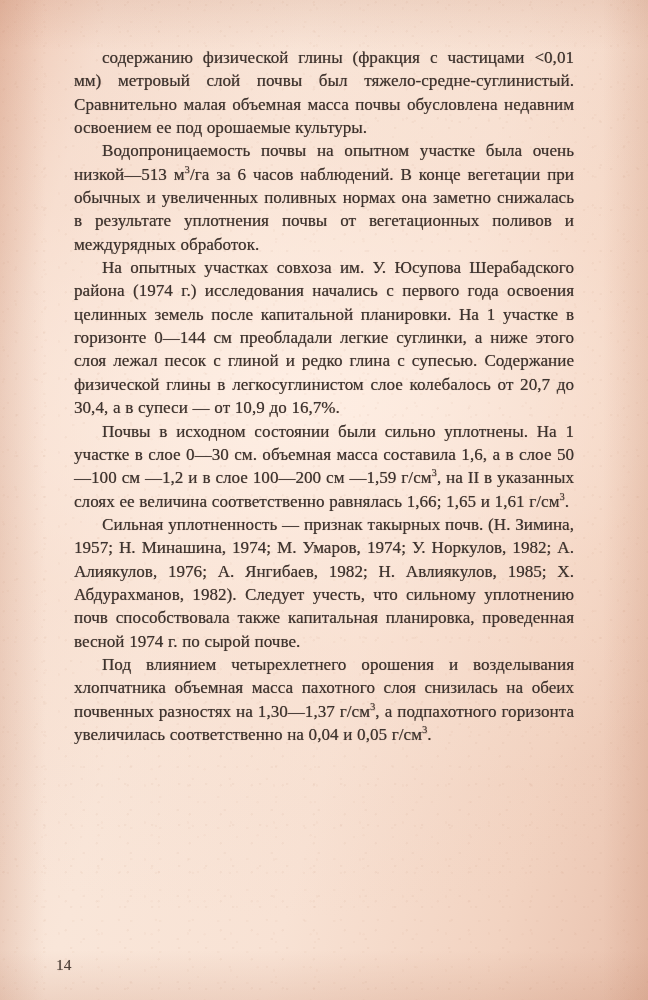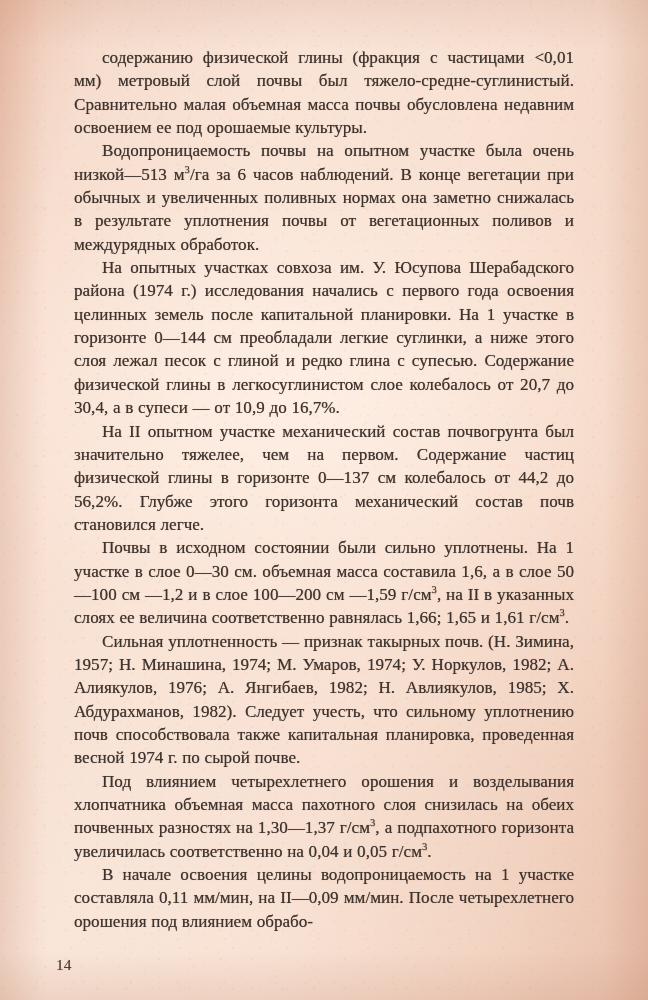--- a/index.html
+++ b/index.html
@@ -98,22 +98,20 @@
 
 <div id="page">
 
   <div id="grain"></div>
   <div id="vignette"></div>
 
   <div id="textblock">
     <p class="para">содержанию физической глины (фракция с частицами &lt;0,01 мм) метровый слой почвы был тяжело-средне-суглинистый. Сравнительно малая объемная масса почвы обусловлена недавним освоением ее под орошаемые культуры.</p>
     <p class="para">Водопроницаемость почвы на опытном участке была очень низкой—513 м<sup class="u">3</sup>/га за 6 часов наблюдений. В конце вегетации при обычных и увеличенных поливных нормах она заметно снижалась в результате уплотнения почвы от вегетационных поливов и междурядных обработок.</p>
     <p class="para">На опытных участках совхоза им. У. Юсупова Шерабадского района (1974 г.) исследования начались с первого года освоения целинных земель после капитальной планировки. На 1 участке в горизонте 0—144 см преобладали легкие суглинки, а ниже этого слоя лежал песок с глиной и редко глина с супесью. Содержание физической глины в легкосуглинистом слое колебалось от 20,7 до 30,4, а в супеси — от 10,9 до 16,7%.</p>
-    <p class="para">На II опытном участке механический состав почвогрунта был значительно тяжелее, чем на первом. Содержание частиц физической глины в горизонте 0—137 см колебалось от 44,2 до 56,2%. Глубже этого горизонта механический состав почв становился легче.</p>
     <p class="para">Почвы в исходном  состоянии были сильно уплотнены. На 1 участке в слое 0—30 см. объемная масса составила  1,6,  а в слое  50—100 см —1,2 и в слое  100—200 см —1,59 г/см<sup class="u">3</sup>, на II в указанных слоях ее величина соответственно равнялась 1,66; 1,65 и 1,61 г/см<sup class="u">3</sup>.</p>
     <p class="para">Сильная уплотненность — признак такырных почв. (Н. Зимина, 1957; Н. Минашина, 1974; М. Умаров, 1974; У. Норкулов, 1982; А. Алиякулов, 1976; А. Янгибаев, 1982; Н. Авлиякулов, 1985; Х. Абдурахманов, 1982). Следует учесть, что сильному уплотнению почв способствовала также капитальная планировка, проведенная весной 1974 г. по сырой почве.</p>
     <p class="para">Под влиянием четырехлетнего орошения и возделывания хлопчатника объемная   масса пахотного слоя снизилась на обеих  почвенных  разностях на 1,30—1,37 г/см<sup class="u">3</sup>, а подпахотного горизонта увеличилась соответственно на 0,04 и 0,05 г/см<sup class="u">3</sup>.</p>
-    <p class="para">В начале освоения  целины водопроницаемость на 1 участке составляла 0,11 мм/мин, на II—0,09 мм/мин. После четырехлетнего орошения под влиянием обрабо-</p>
   </div>
 
   <div id="folio">14</div>
 
 </div>
 
 </body></html>

